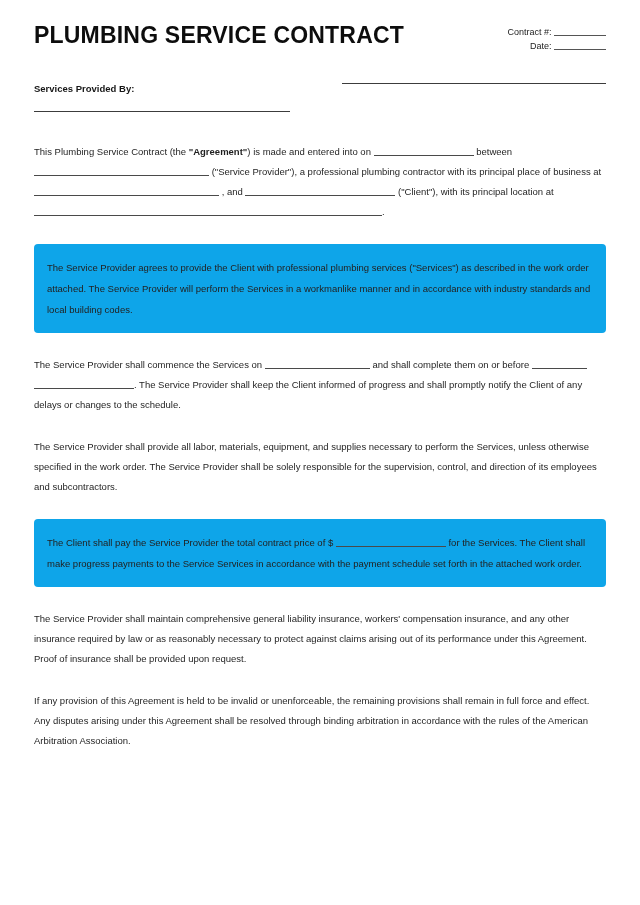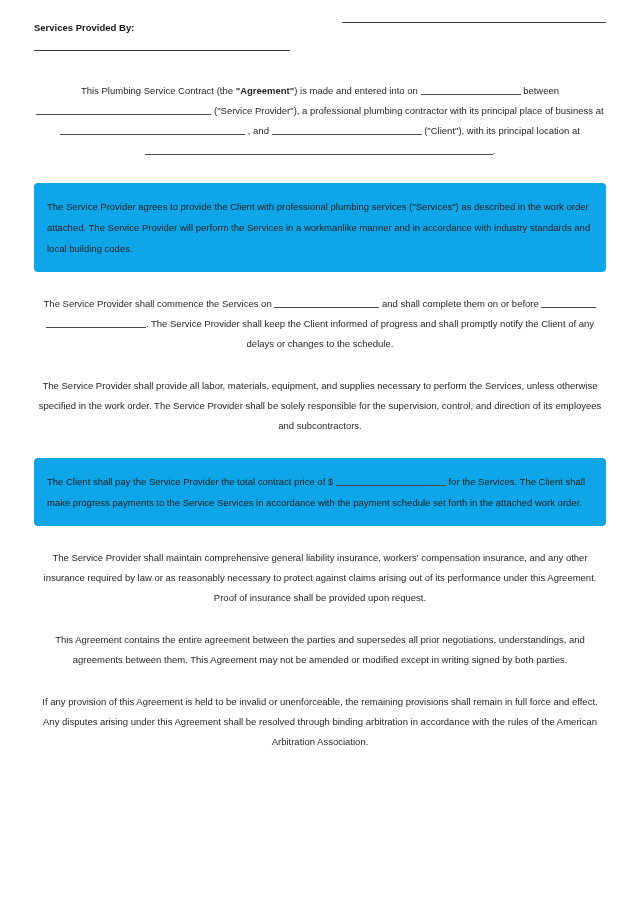--- a/index.html
+++ b/index.html
@@ -16,33 +16,40 @@
   .meta-row{white-space:nowrap;}
   .bl{display:inline-block;border-bottom:1.2px solid #4a4a4a;height:10px;vertical-align:baseline;margin-bottom:-1px;}
   .bl-meta{width:52px;border-bottom:1px solid #555;height:8px;}
   .two-col{display:grid;grid-template-columns:256px 1fr;column-gap:52px;margin-bottom:24px;}
   .field-label{font-weight:bold;line-height:12px;margin-bottom:16px;color:#161616;}
   .fill-line{border-bottom:1.4px solid #3c3c3c;height:0;}
   .client-block{margin-bottom:30px;}
   .client-block .field-label{margin-bottom:19px;}
   .client-line{border-bottom:1.4px solid #3c3c3c;height:0;margin-bottom:22px;}
   .client-line:last-child{margin-bottom:0;}
-  p.para{margin:0 0 22px 0;text-align:center;}
+  p.para{margin:0 0 22px 0;}
   .b{font-weight:bold;}
   .callout{
     background:#0ea5e9;border-radius:4px;
     padding:13px 13px 13px 13px;margin:0 0 22px 0;
     line-height:21px;color:#222;
   }
 </style>
 </head>
 <body>
 
 <div class="page">
 
+  <div class="doc-header">
+    <h1 class="doc-title">PLUMBING SERVICE CONTRACT</h1>
+    <div class="doc-meta">
+      <div class="meta-row"><span>Contract #:</span> <span class="bl bl-meta"></span></div>
+      <div class="meta-row"><span>Date:</span> <span class="bl bl-meta"></span></div>
+    </div>
+  </div>
 
   <div class="two-col">
     <div>
       <div class="field-label">Services Provided By:</div>
       <div class="fill-line"></div>
     </div>
     <div>
       <div class="fill-line"></div>
     </div>
   </div>
@@ -53,18 +60,17 @@
   <div class="callout"><span>The Service Provider agrees to provide the Client with professional plumbing services ("Services") as described in the work order attached. The Service Provider will perform the Services in a workmanlike manner and in accordance with industry standards and local building codes.</span></div>
 
   <p class="para"><span>The Service Provider shall commence the Services on </span><span class="bl" style="width:105px"></span><span> and shall complete them on or before </span><span class="bl" style="width:55px"></span> <span class="bl" style="width:100px"></span><span>. The Service Provider shall keep the Client informed of progress and shall promptly notify the Client of any delays or changes to the schedule.</span></p>
 
   <p class="para"><span>The Service Provider shall provide all labor, materials, equipment, and supplies necessary to perform the Services, unless otherwise specified in the work order. The Service Provider shall be solely responsible for the supervision, control, and direction of its employees and subcontractors.</span></p>
 
   <div class="callout"><span>The Client shall pay the Service Provider the total contract price of $ </span><span class="bl" style="width:110px"></span><span> for the Services. The Client shall make progress payments to the Service Services in accordance with the payment schedule set forth in the attached work order.</span></div>
 
   <p class="para"><span>The Service Provider shall maintain comprehensive general liability insurance, workers' compensation insurance, and any other insurance required by law or as reasonably necessary to protect against claims arising out of its performance under this Agreement. Proof of insurance shall be provided upon request.</span></p>
 
-  <p class="para"><span>This Agreement contains the entire agreement between the parties and supersedes all prior negotiations, understandings, and agreements between them. This Agreement may not be amended or modified except in writing signed by both parties.</span></p>
 
 
   <p class="para" style="margin-bottom:0;"><span>If any provision of this Agreement is held to be invalid or unenforceable, the remaining provisions shall remain in full force and effect. Any disputes arising under this Agreement shall be resolved through binding arbitration in accordance with the rules of the American Arbitration Association.</span></p>
 
 </div>
 
 </body></html>

